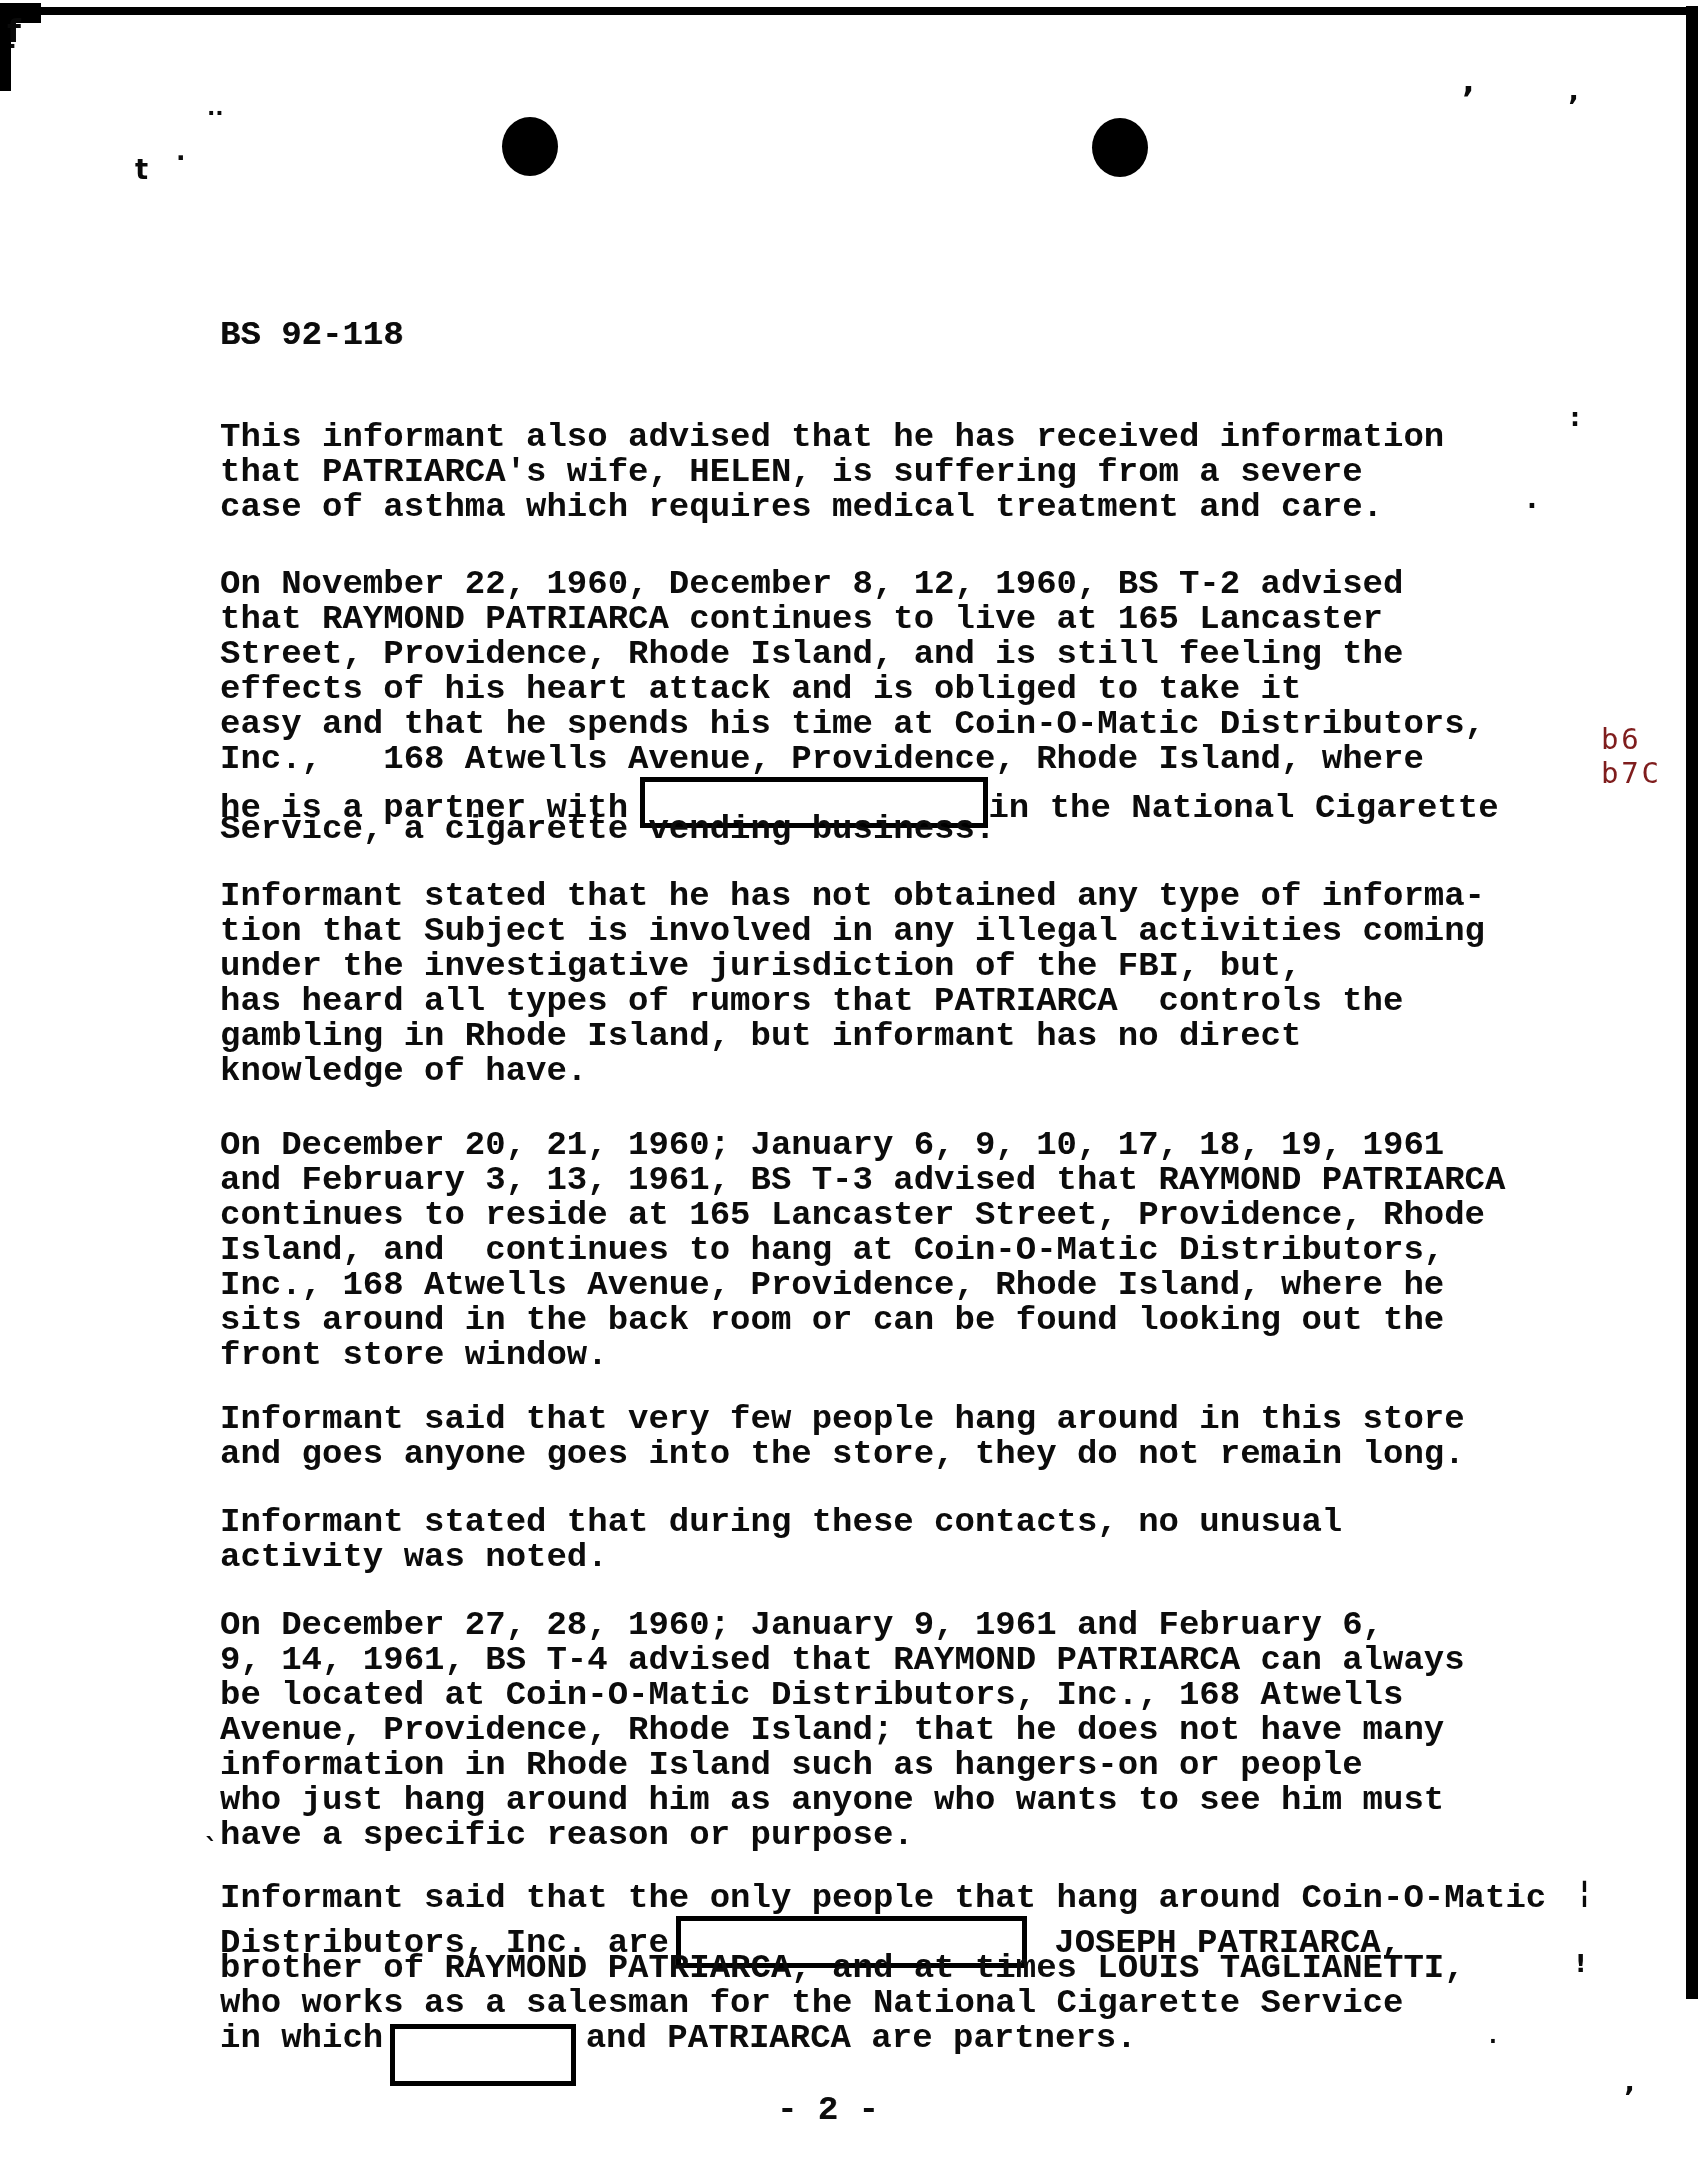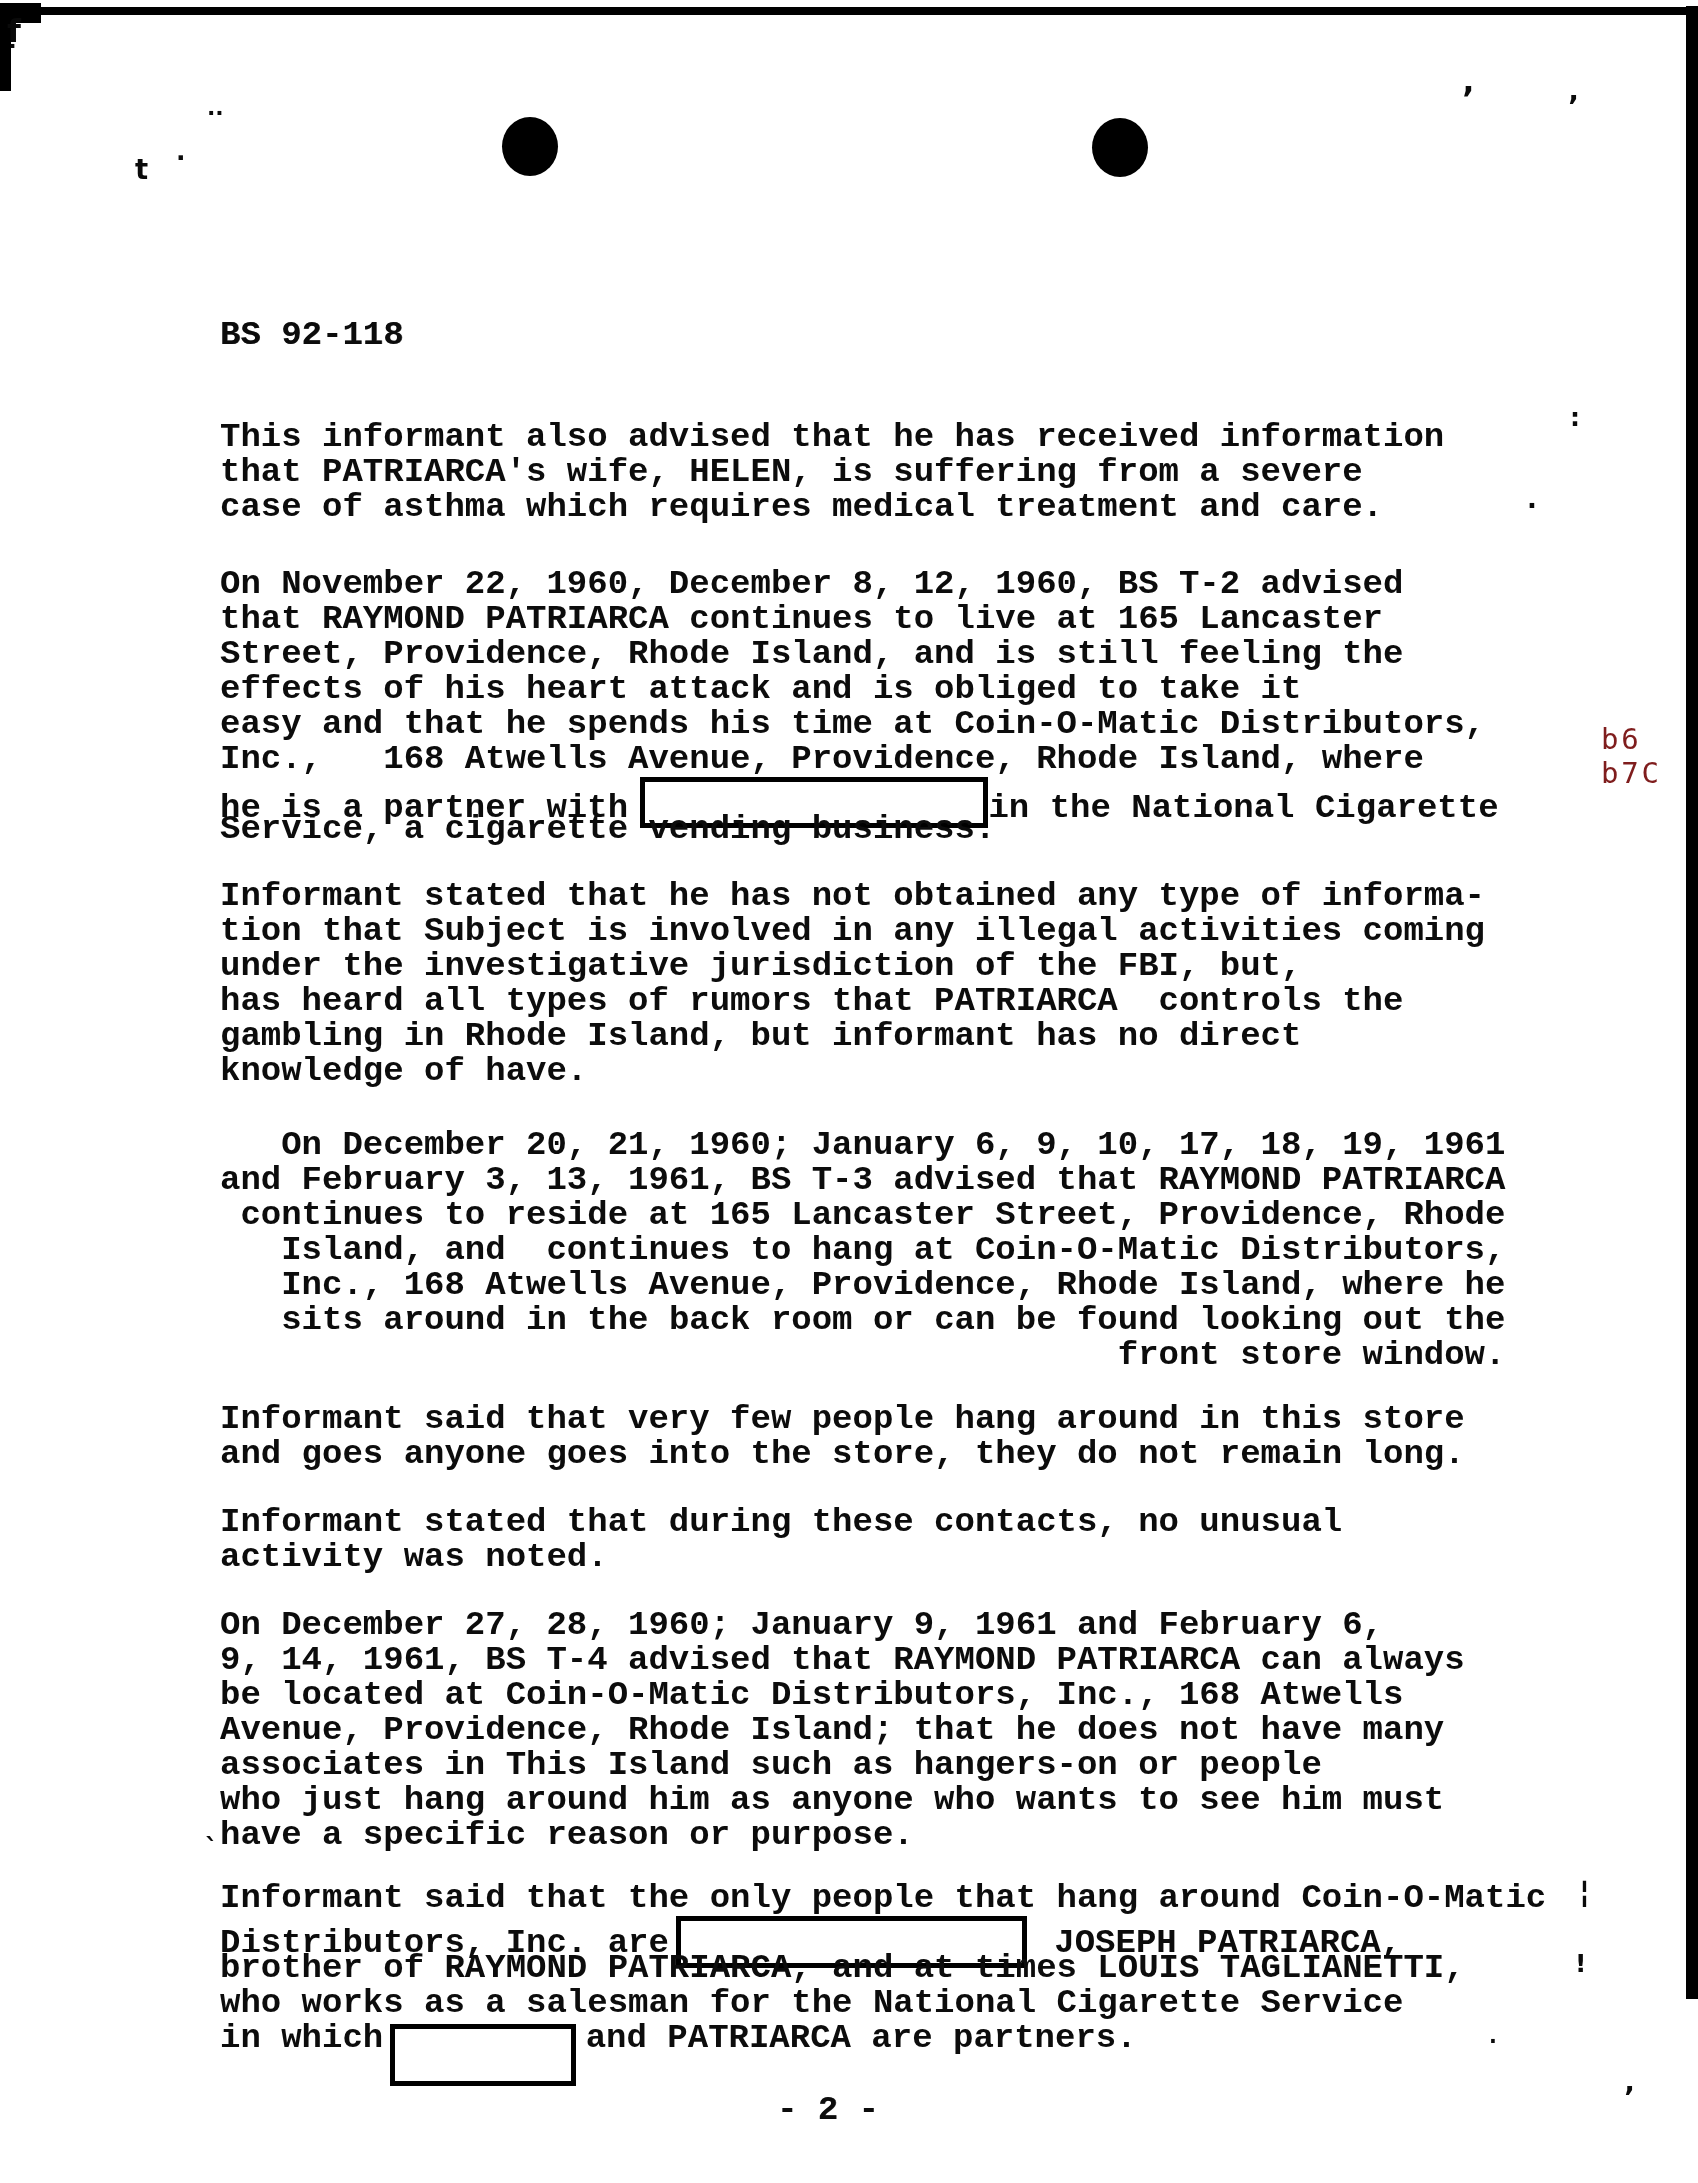--- a/index.html
+++ b/index.html
@@ -37,21 +37,21 @@
     text-shadow: 0.4px 0.3px 0.4px rgba(0,0,0,0.55);
     white-space: pre;
   }
   .case-number { position: absolute; left: 220px; top: 318px; }
   .page-number { position: absolute; left: 777px; top: 2093px; }
 
   .para { position: absolute; left: 220px; }
   .p1 { top: 420px; }
   .p2 { top: 567px; }
   .p3 { top: 879px; }
-  .p4 { top: 1128px; text-align: right; }
+  .p4 { top: 1128px; }
   .p5 { top: 1402px; }
   .p6 { top: 1505px; }
   .p7 { top: 1608px; }
   .p8 { top: 1881px; }
   .line { height: 35px; line-height: 35px; font-size: 34px; white-space: pre; }
 
   
   .redaction {
     display: inline-block;
     box-sizing: border-box;
@@ -135,21 +135,21 @@
       </div>
       <div class="para p6">
         <div class="line"><span>Informant stated that during these contacts, no unusual</span></div>
         <div class="line"><span>activity was noted.</span></div>
       </div>
       <div class="para p7">
         <div class="line"><span>On December 27, 28, 1960; January 9, 1961 and February 6,</span></div>
         <div class="line"><span>9, 14, 1961, BS T-4 advised that RAYMOND PATRIARCA can always</span></div>
         <div class="line"><span>be located at Coin-O-Matic Distributors, Inc., 168 Atwells</span></div>
         <div class="line"><span>Avenue, Providence, Rhode Island; that he does not have many</span></div>
-        <div class="line"><span>associates in This Island such as hangers-on or people</span></div>
+        <div class="line"><span>information in Rhode Island such as hangers-on or people</span></div>
         <div class="line"><span>who just hang around him as anyone who wants to see him must</span></div>
         <div class="line"><span>have a specific reason or purpose.</span></div>
       </div>
       <div class="para p8">
         <div class="line"><span>Informant said that the only people that hang around Coin-O-Matic</span></div>
         <div class="line"><span>Distributors, Inc. are</span><span class="redaction r2"></span><span>JOSEPH PATRIARCA,</span></div>
         <div class="line"><span>brother of RAYMOND PATRIARCA, and at times LOUIS TAGLIANETTI,</span></div>
         <div class="line"><span>who works as a salesman for the National Cigarette Service</span></div>
         <div class="line"><span>in which</span><span class="redaction r3"></span><span>and PATRIARCA are partners.</span></div>
       </div>

